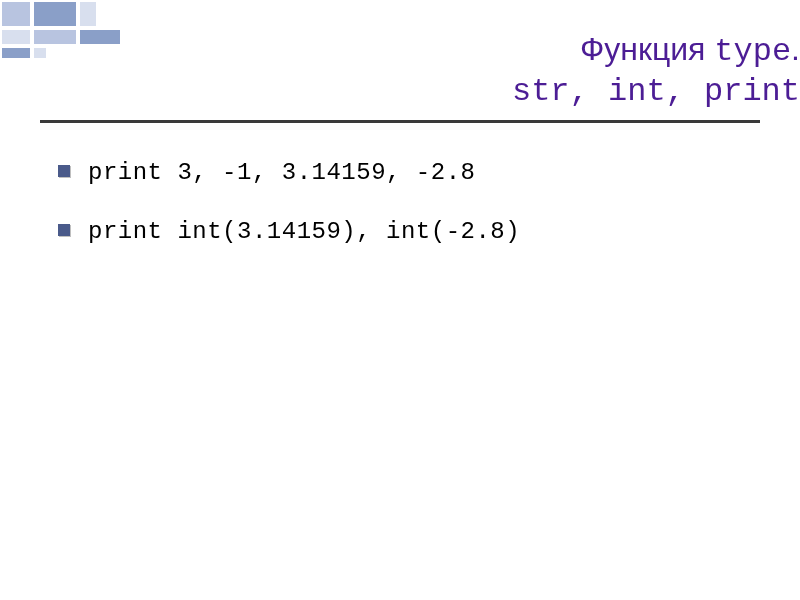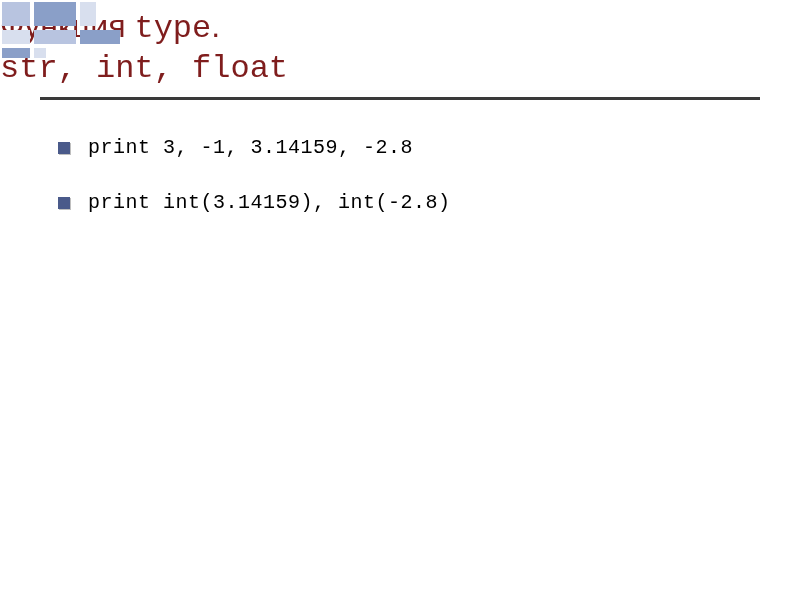--- a/index.html
+++ b/index.html
@@ -29,23 +29,23 @@
     .b1 { top: 2px; left: 2px; width: 28px; height: 24px; }
     .b2 { top: 2px; left: 34px; width: 42px; height: 24px; background: #8a9fc8; }
     .b3 { top: 2px; left: 80px; width: 16px; height: 24px; background: #d8dfee; }
     .b4 { top: 30px; left: 2px; width: 28px; height: 14px; background: #d8dfee; }
     .b5 { top: 30px; left: 34px; width: 42px; height: 14px; }
     .b6 { top: 30px; left: 80px; width: 40px; height: 14px; background: #8a9fc8; }
     .b7 { top: 48px; left: 2px; width: 28px; height: 10px; background: #8a9fc8; }
     .b8 { top: 48px; left: 34px; width: 12px; height: 10px; background: #d8dfee; }
 
     .title-area {
-      text-align: left;
-      padding-top: 6px;
-      color: #7f1d1d;
+      text-align: right;
+      padding-top: 29px;
+      color: #4c1d95;
     }
     .title-line {
       font-size: 32px;
       line-height: 1.25;
       font-weight: normal;
     }
     .mono {
       font-family: "Courier New", Courier, monospace;
     }
     .underline-bar {
@@ -57,21 +57,21 @@
       padding: 36px 58px 0 58px;
     }
     ul.bullets {
       list-style: none;
     }
     ul.bullets li {
       position: relative;
       padding-left: 30px;
       margin-bottom: 32px;
       font-family: "Courier New", Courier, monospace;
-      font-size: 20px;
+      font-size: 24px;
       color: #000000;
       letter-spacing: 0.5px;
     }
     ul.bullets li::before {
       content: "";
       position: absolute;
       left: 0;
       top: 6px;
       width: 12px;
       height: 12px;
@@ -90,21 +90,21 @@
   <div class="block b5"></div>
   <div class="block b6"></div>
   <div class="block b7"></div>
   <div class="block b8"></div>
 </div>
 
 <div class="title-area">
   <div class="title-line">
     <span>Функция </span><span class="mono">type</span><span>.</span>
   </div>
-  <div class="title-line mono">str, int, float</div>
+  <div class="title-line mono">str, int, print</div>
   <div class="underline-bar"></div>
 </div>
 
 <div class="content">
   <ul class="bullets">
     <li>print 3, -1, 3.14159, -2.8</li>
     <li>print int(3.14159), int(-2.8)</li>
   </ul>
 </div>
 

